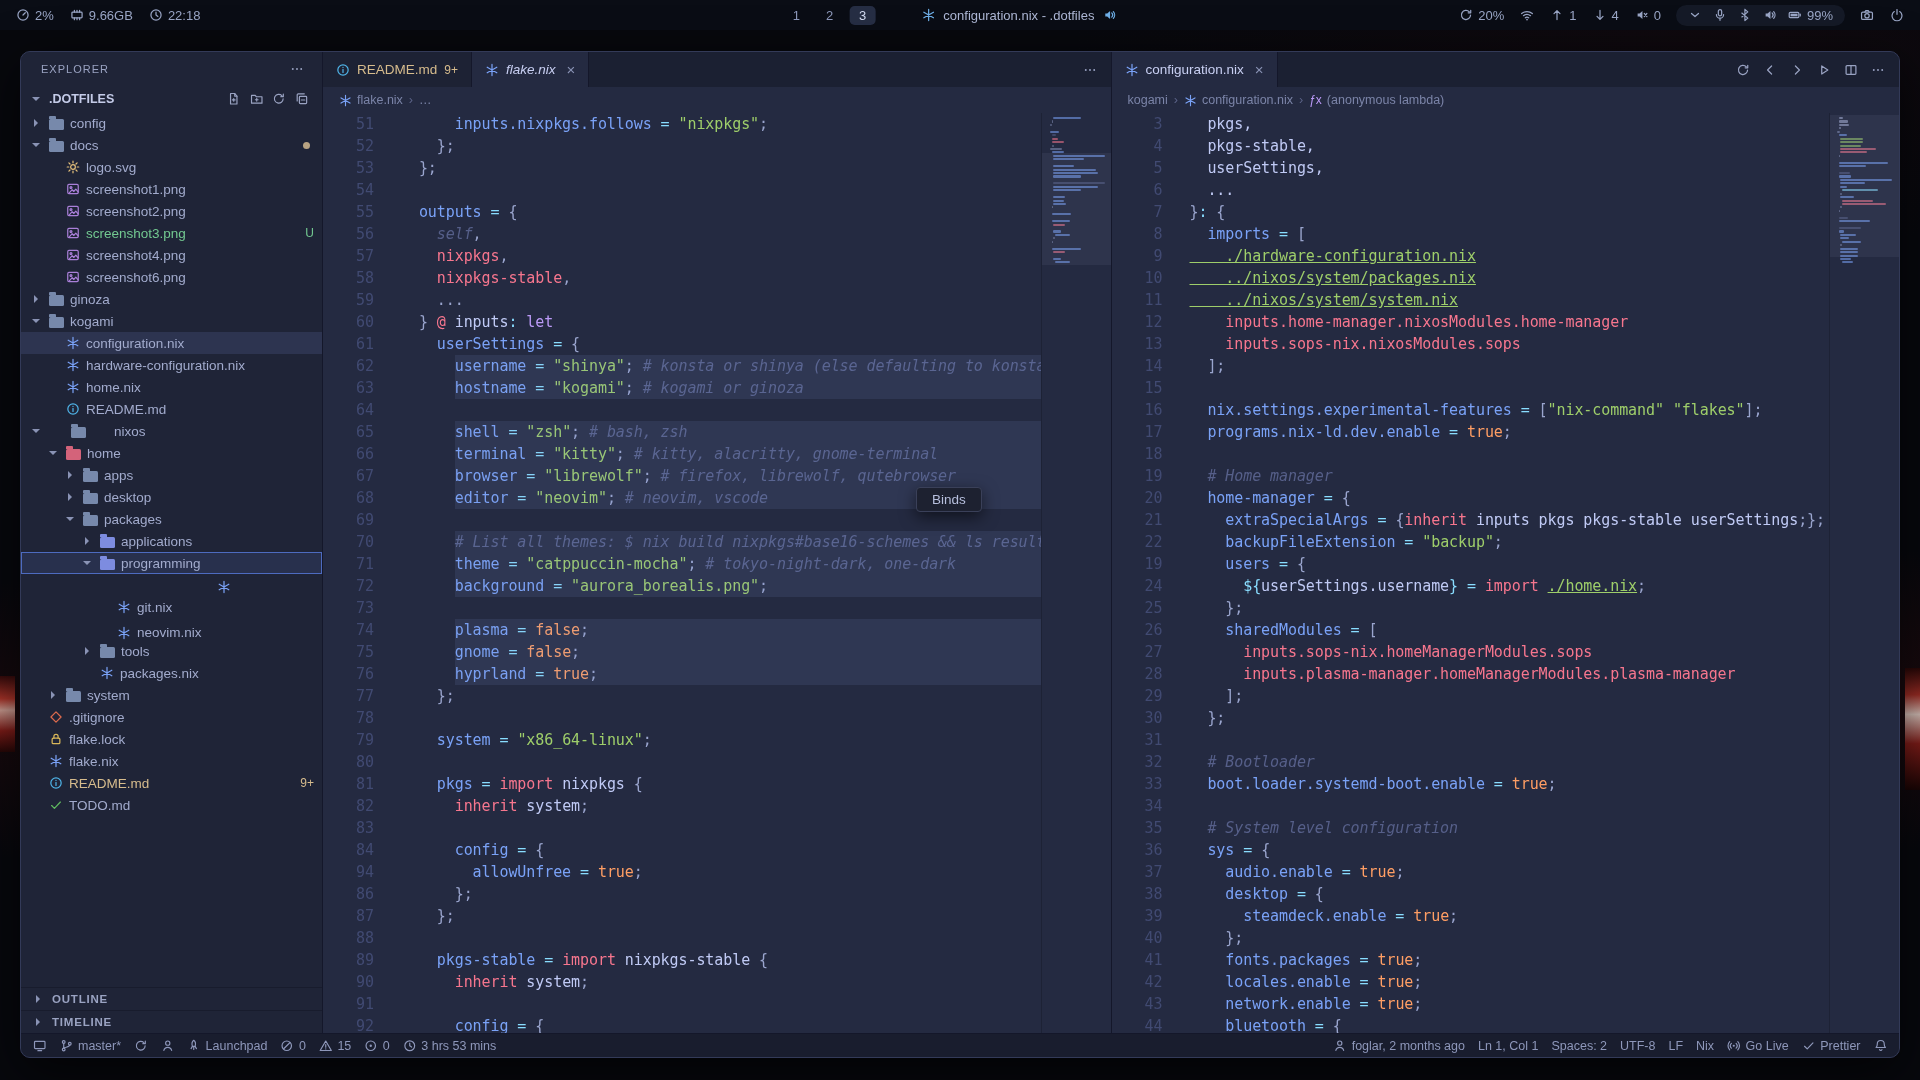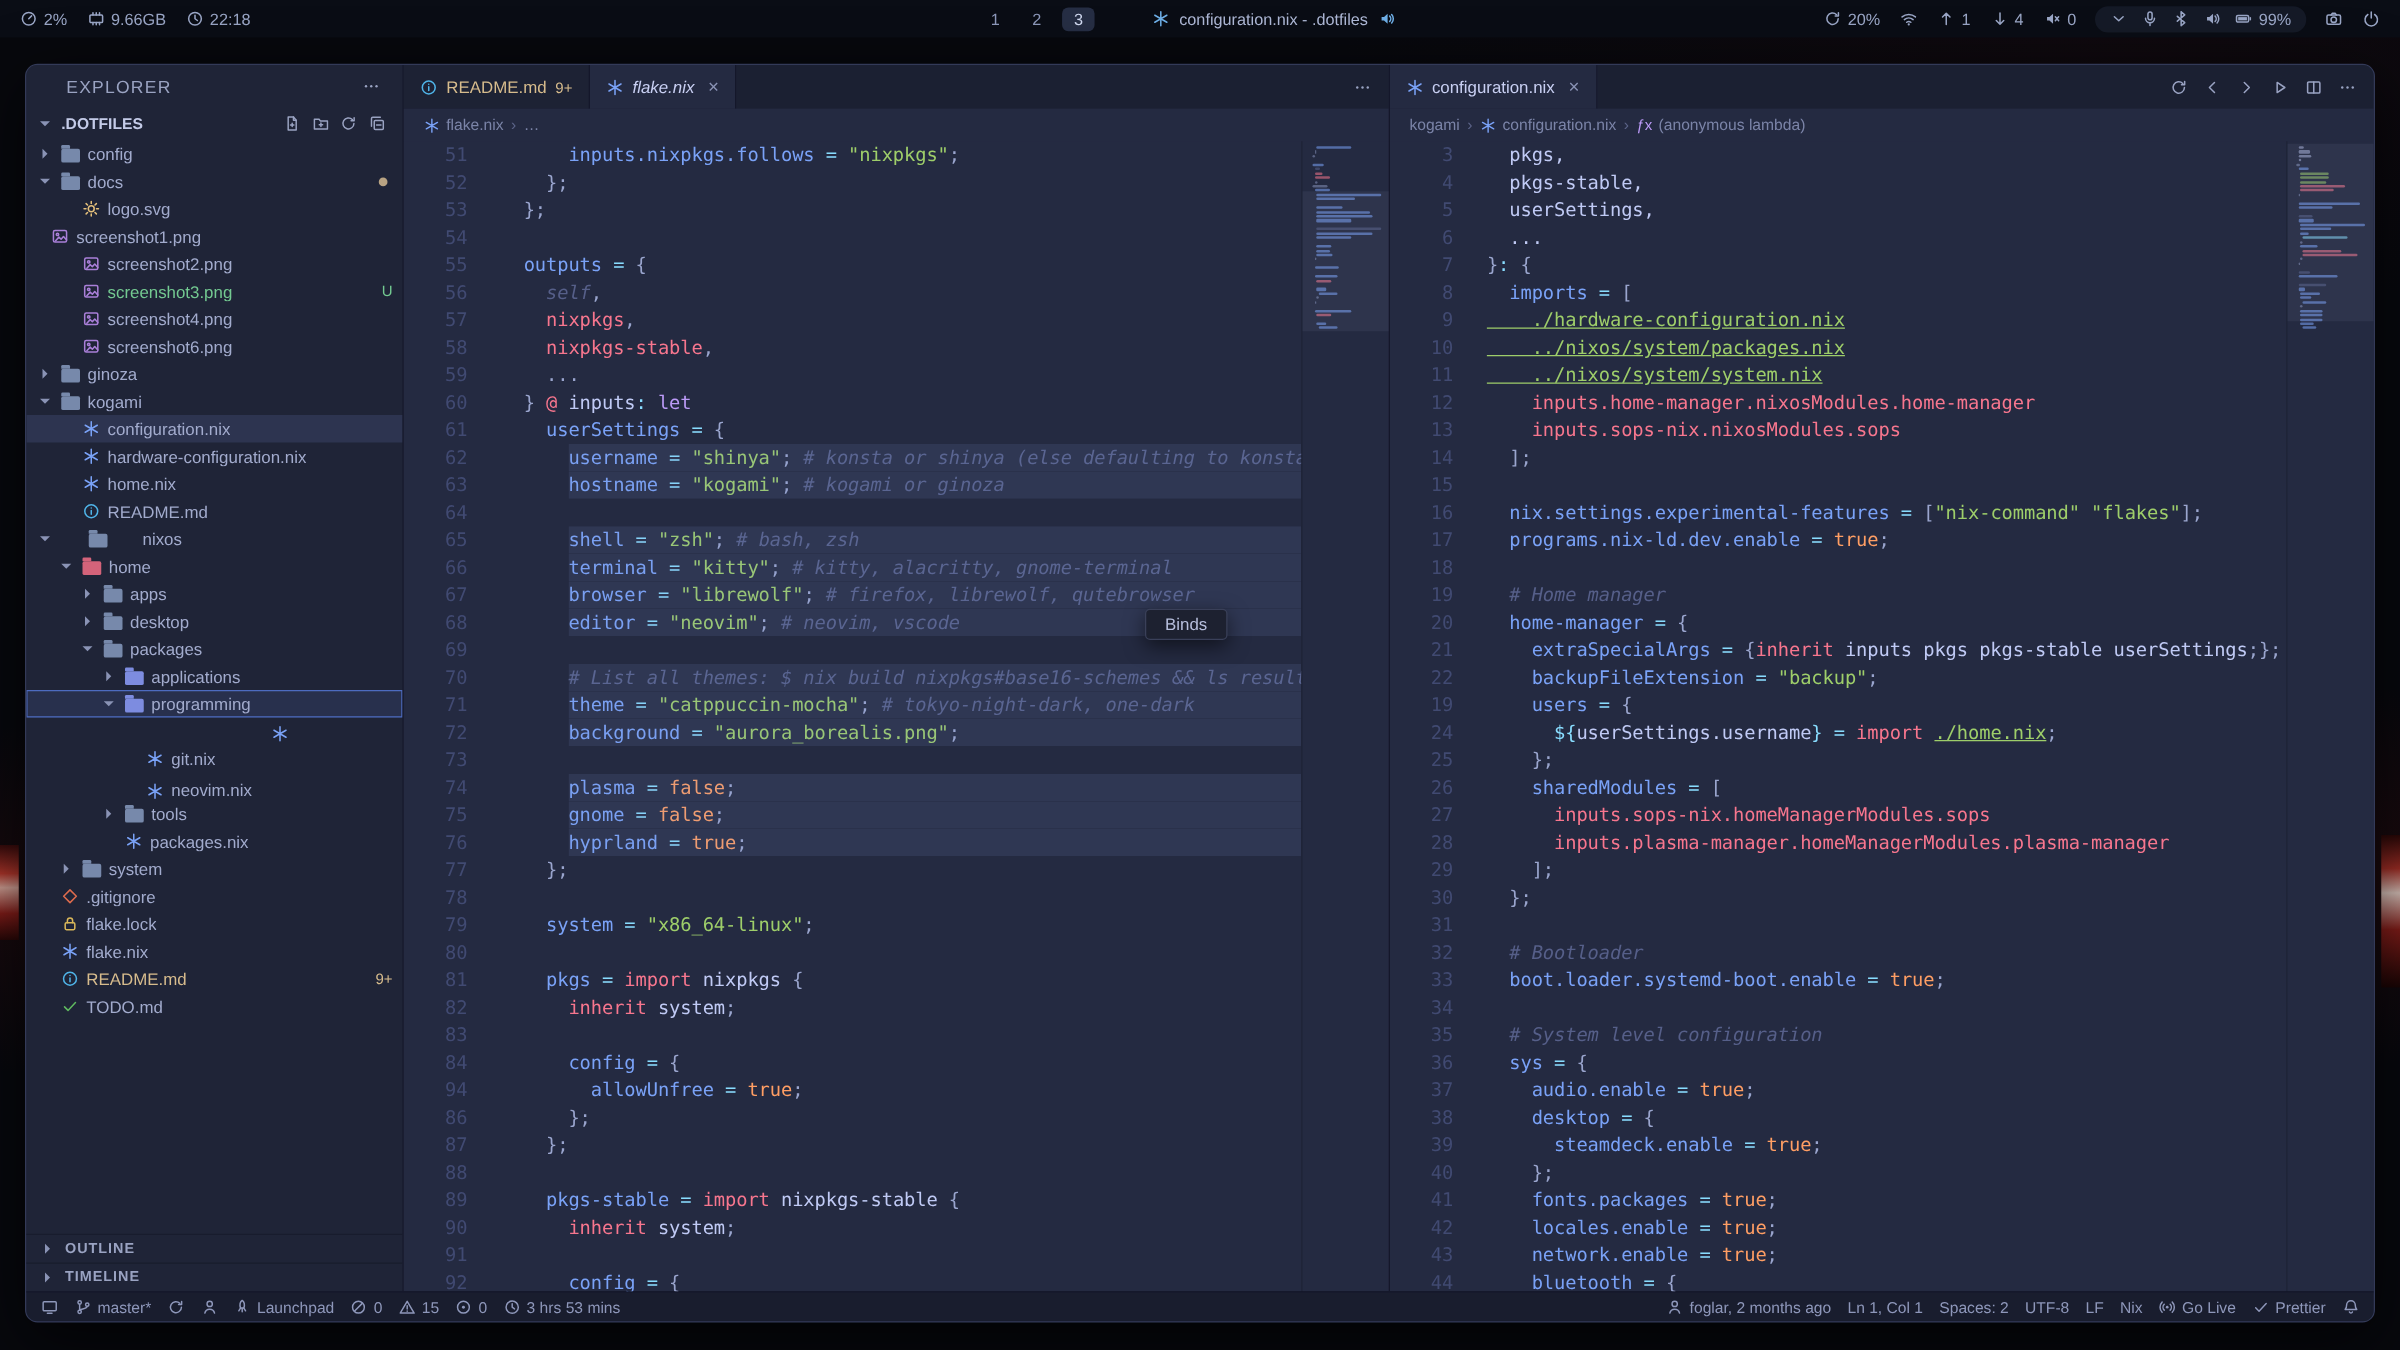--- a/index.html
+++ b/index.html
@@ -39,21 +39,21 @@
   
   .vscode { position:absolute; left:20px; top:51px; width:1880px; height:1007px;
     background:#242a41; border:1px solid #333a58; border-radius:10px; overflow:hidden;
     display:flex; flex-direction:column; box-shadow:0 14px 50px rgba(0,0,0,.65); }
   .main { flex:1; display:flex; min-height:0; }
 
   
   .sidebar { width:302px; flex:none; background:#1f2437; border-right:1px solid #14172a;
     display:flex; flex-direction:column; }
   .sb-header { height:34px; display:flex; align-items:center; padding:0 18px 0 20px;
-    font-size:14px; letter-spacing:1px; color:#9aa3c2;margin-left:12px; }
+    font-size:11px; letter-spacing:1px; color:#9aa3c2; }
   .sb-header .ic { margin-left:auto; color:#9aa3c2; }
   .sb-section { height:25px; display:flex; align-items:center; gap:6px; padding:0 8px;
     font-weight:bold; font-size:12.5px; color:#c4cbe8; }
   .sb-actions { margin-left:auto; display:flex; gap:9px; padding-right:6px; color:#9aa3c2; }
   .sb-actions .ic { width:13.5px; height:13.5px; }
   .tree { flex:1; overflow:hidden; font-size:13.5px; color:#a2abcd; padding-top:1px; }
   .row { height:22px; display:flex; align-items:center; gap:6px; padding-right:8px; }
   .row.sel { background:#2d3450; }
   .row.foc { background:rgba(96,130,214,.14); outline:1px solid #4d6bc0; outline-offset:-1px; }
   .chevwrap { width:14px; flex:none; display:flex; justify-content:center; }
@@ -461,21 +461,21 @@
             <span class="tlabel">docs</span>
             <span class="dotb"></span>
           </div>
           <div class="row" style="padding-left: 25px;">
             <span class="chevwrap"></span>
             <svg class="ic fic-sun">
               <use href="#i-sun"></use>
             </svg>
             <span class="tlabel">logo.svg</span>
           </div>
-          <div class="row" style="">
+          <div class="row" style="padding-left: 25px;">
             <span class="chevwrap"></span>
             <svg class="ic fic-image">
               <use href="#i-image"></use>
             </svg>
             <span class="tlabel">screenshot1.png</span>
           </div>
           <div class="row" style="padding-left: 25px;">
             <span class="chevwrap"></span>
             <svg class="ic fic-image">
               <use href="#i-image"></use>

